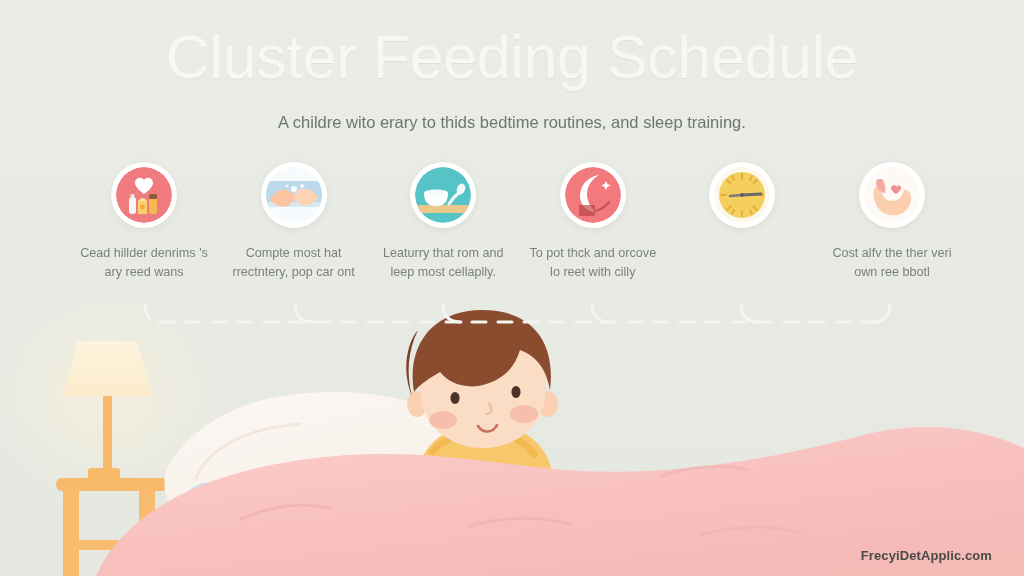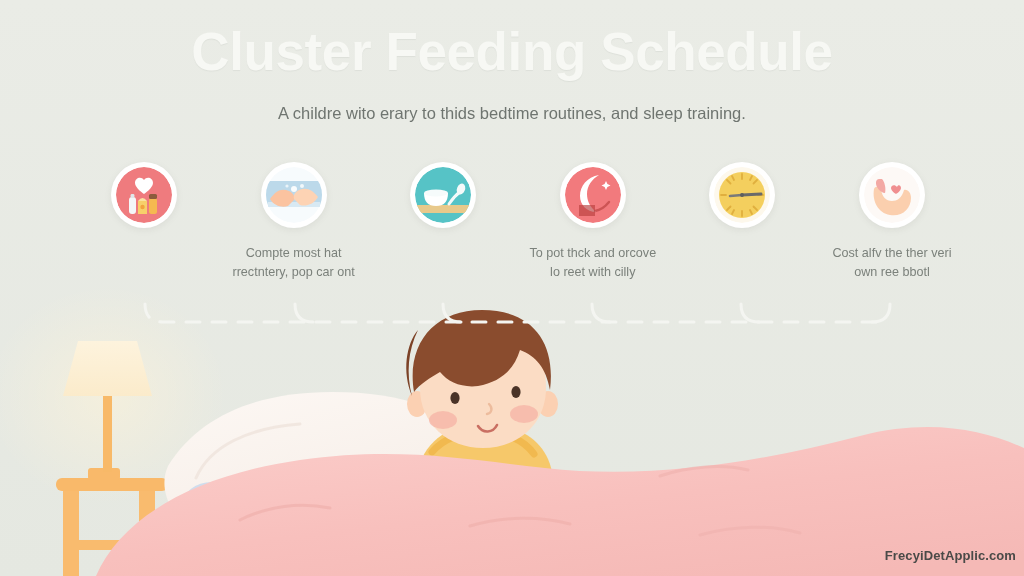--- a/index.html
+++ b/index.html
@@ -33,22 +33,22 @@
   
   .header {
     position: absolute;
     left: 0; top: 0;
     width: 1024px;
     z-index: 6;
     text-align: center;
   }
   .title {
     margin: 22px 0 0 0;
-    font-size: 53px;
-    font-weight: bold;
+    font-size: 61px;
+    font-weight: normal;
     letter-spacing: -0.4px;
     color: #f7f8f4;
     text-shadow: 0 1px 1px rgba(120,125,115,0.10);
     line-height: 1.15;
   }
   .subtitle {
     margin: 20px auto 0 auto;
     width: 720px;
     font-size: 16.5px;
     font-weight: normal;
@@ -108,21 +108,21 @@
     left: 70px;
     top: 300px;
     width: 896px;
     height: 28px;
     z-index: 5;
   }
 
   
   .footer {
     position: absolute;
-    right: 8px;
+    right: 32px;
     bottom: 13px;
     z-index: 8;
     font-size: 13px;
     font-weight: bold;
     color: #4a4a48;
     letter-spacing: 0.1px;
     margin-top: 36px;
   }
 </style>
 </head>
@@ -243,20 +243,21 @@
             <rect x="13" y="30" width="7" height="17" rx="3" fill="#f4f7f8"></rect>
             <rect x="14.6" y="27" width="3.8" height="4" rx="1.2" fill="#dfe7ea"></rect>
             <path d="M22 34 h9 v13 h-9 z" fill="#f7d06a"></path>
             <path d="M22 34 q4.5 -6 9 0 z" fill="#fbe2a0"></path>
             <circle cx="26.5" cy="40" r="2.2" fill="#f2a33e"></circle>
             <rect x="33" y="31" width="8" height="16" rx="2.5" fill="#f5b950"></rect>
             <rect x="33" y="27" width="8" height="5" rx="1.6" fill="#8c5b3c"></rect>
           </svg>
         </div>
       </div>
+      <div class="step-text">Cead hillder denrims 's ary reed wans</div>
     </div>
 
     <div class="step">
       <div class="badge">
         <div class="badge-inner">
           <svg viewBox="0 0 56 56" width="56" height="56">
             <circle cx="28" cy="28" r="28" fill="#f7fbfd"></circle>
             <path d="M0 14 h56 v26 H0 z" fill="#bcd9ea"></path>
             <path d="M2 35 h52 v5 H2 z" fill="#d8e9f3"></path>
             <path d="M4 32 C10 23 16 21 23 24 C27 26 29 29 28 33 L22 39
@@ -278,20 +279,21 @@
           <svg viewBox="0 0 56 56" width="56" height="56">
             <circle cx="28" cy="28" r="28" fill="#56c3c6"></circle>
             <path d="M0 38 h56 v8 H0 z" fill="#e8c98b"></path>
             <path d="M9 26 h24 q0 13 -12 13 q-12 0 -12 -13 z" fill="#ffffff"></path>
             <ellipse cx="21" cy="26" rx="12" ry="3.4" fill="#f6fbfb"></ellipse>
             <path d="M34 37 C38 31 42 27 46 24" fill="none" stroke="#f4fafa" stroke-width="3" stroke-linecap="round"></path>
             <ellipse cx="46" cy="22" rx="4" ry="5.6" fill="#f4fafa" transform="rotate(22 46 22)"></ellipse>
           </svg>
         </div>
       </div>
+      <div class="step-text">Leaturry that rom and leep most cellaplly.</div>
     </div>
 
     <div class="step">
       <div class="badge">
         <div class="badge-inner">
           <svg viewBox="0 0 56 56" width="56" height="56">
             <circle cx="28" cy="28" r="28" fill="#f27a7d"></circle>
             <path d="M34 8 C22 10 15 19 15 29 C15 38 22 45 31 45
                      C25 40 22 34 22 27 C22 19 27 12 34 8 Z" fill="#ffffff"></path>
             <path d="M41 14 l1.4 3.1 l3.1 1.4 l-3.1 1.4 l-1.4 3.1 l-1.4 -3.1

